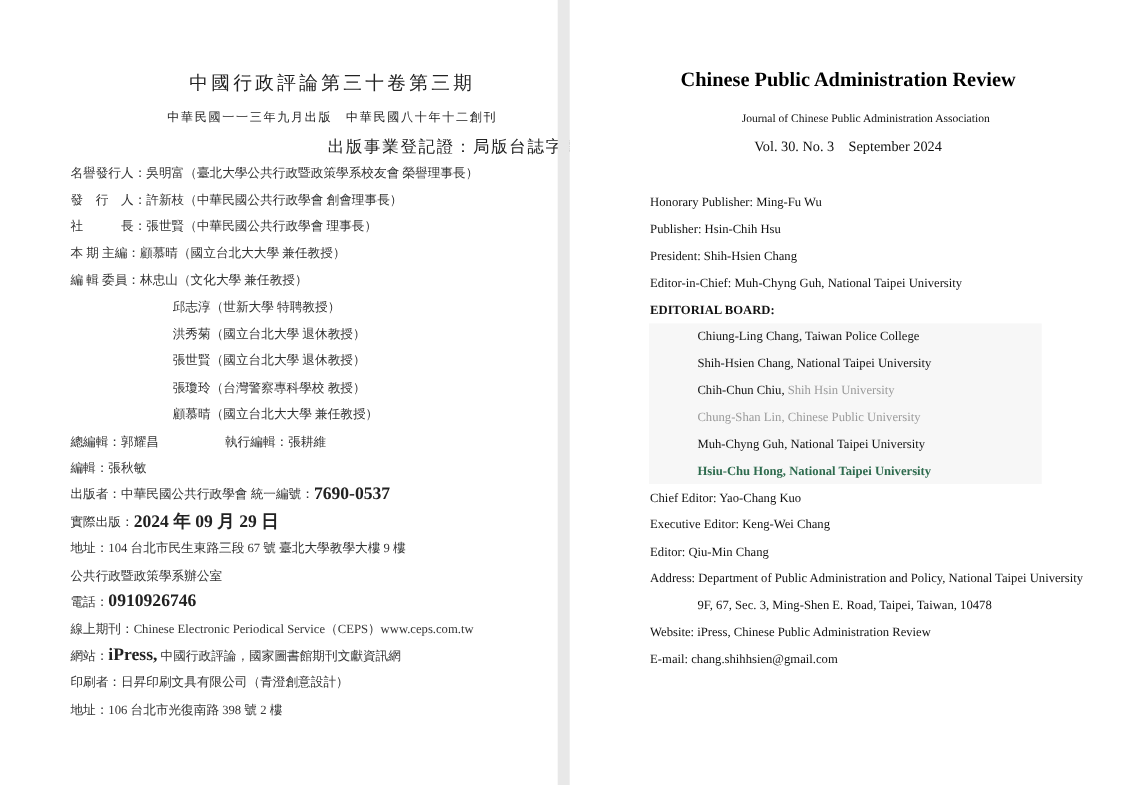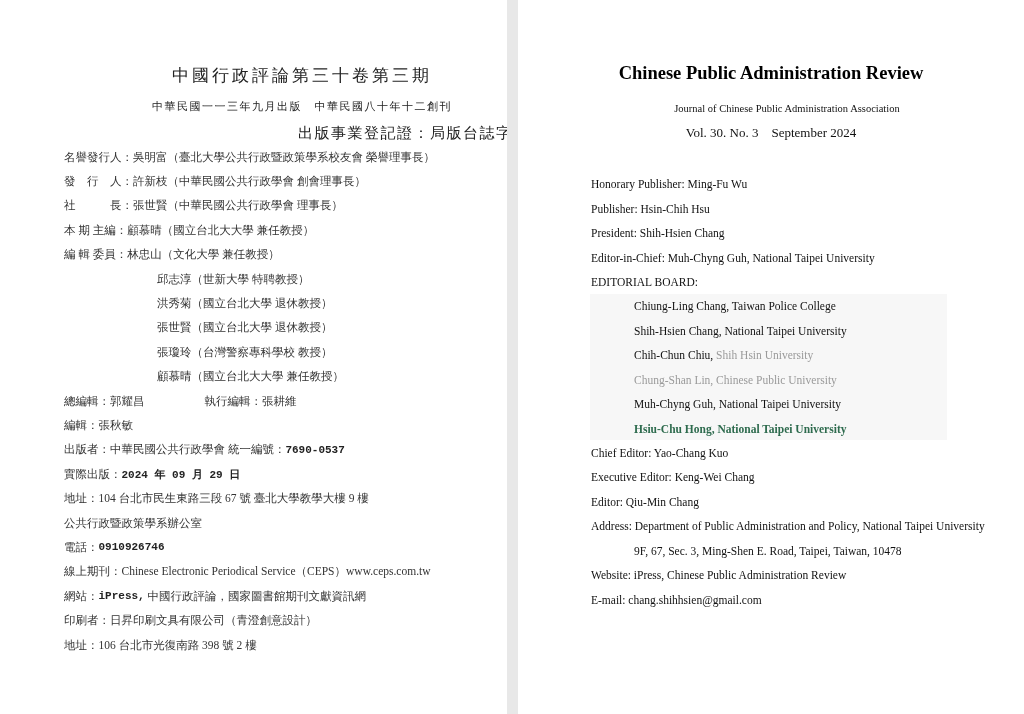--- a/index.html
+++ b/index.html
@@ -20,37 +20,37 @@
   
   .l-title { position: absolute; top: 64px; left: 0; width: 100%; text-align: center;
              font-size: 17px; letter-spacing: 3px; color: #222; }
   .l-sub1  { position: absolute; top: 99px;  left: 0; width: 100%; text-align: center;
              font-size: 11px; letter-spacing: 1.5px; color: #222; }
   .l-sub2  { position: absolute; top: 124px; left: 0; width: 100%; text-align: right;
              font-size: 15px; letter-spacing: 1.5px; color: #222; }
   .l-body  { position: absolute; top: 145px; left: 64px; width: 430px;
              font-size: 11.5px; color: #333; }
   .indent-l { padding-left: 93px; }
-  .num { font-family: Liberation Mono, monospace; font-weight: bold; font-size: 11px; color: #222; }
+  .num { font-family: Liberation Serif, serif; font-weight: bold; font-size: 16px; color: #222; }
   .gap60 { margin-left: 60px; }
 
   
   .r-title { position: absolute; top: 63px; left: 0; width: 100%; text-align: center;
              font-size: 18.5px; font-weight: bold; color: #000; }
   .r-sub   { position: absolute; top: 103px; left: 16px; width: 100%; text-align: center;
              font-size: 10.5px; color: #111; }
   .r-vol   { position: absolute; top: 125px; left: 0; width: 100%; text-align: center;
              font-size: 13px; color: #111; white-space: pre-wrap; }
   .board-panel { position: absolute; left: 72px; top: 294px; width: 357px; height: 146px;
                  background: #f7f7f7; }
   .r-body  { position: absolute; top: 172px; left: 73px; width: 425px;
              font-size: 11.5px; color: #111; }
   .r-body .line { height: 24.45px; }
   .indent-r { padding-left: 43px; }
-  .bold { font-weight: normal; }
+  .bold { font-weight: bold; }
   .muted { color: #9a9a9a; }
   .green { color: #2e6b4e; font-weight: bold; }
 </style>
 </head>
 <body>
 
 <div class="page page-left">
   <div class="l-title">中國行政評論第三十卷第三期</div>
   <div class="l-sub1">中華民國一一三年九月出版　中華民國八十年十二創刊</div>
   <div class="l-sub2">出版事業登記證：局版台誌字第九四三0號</div>

